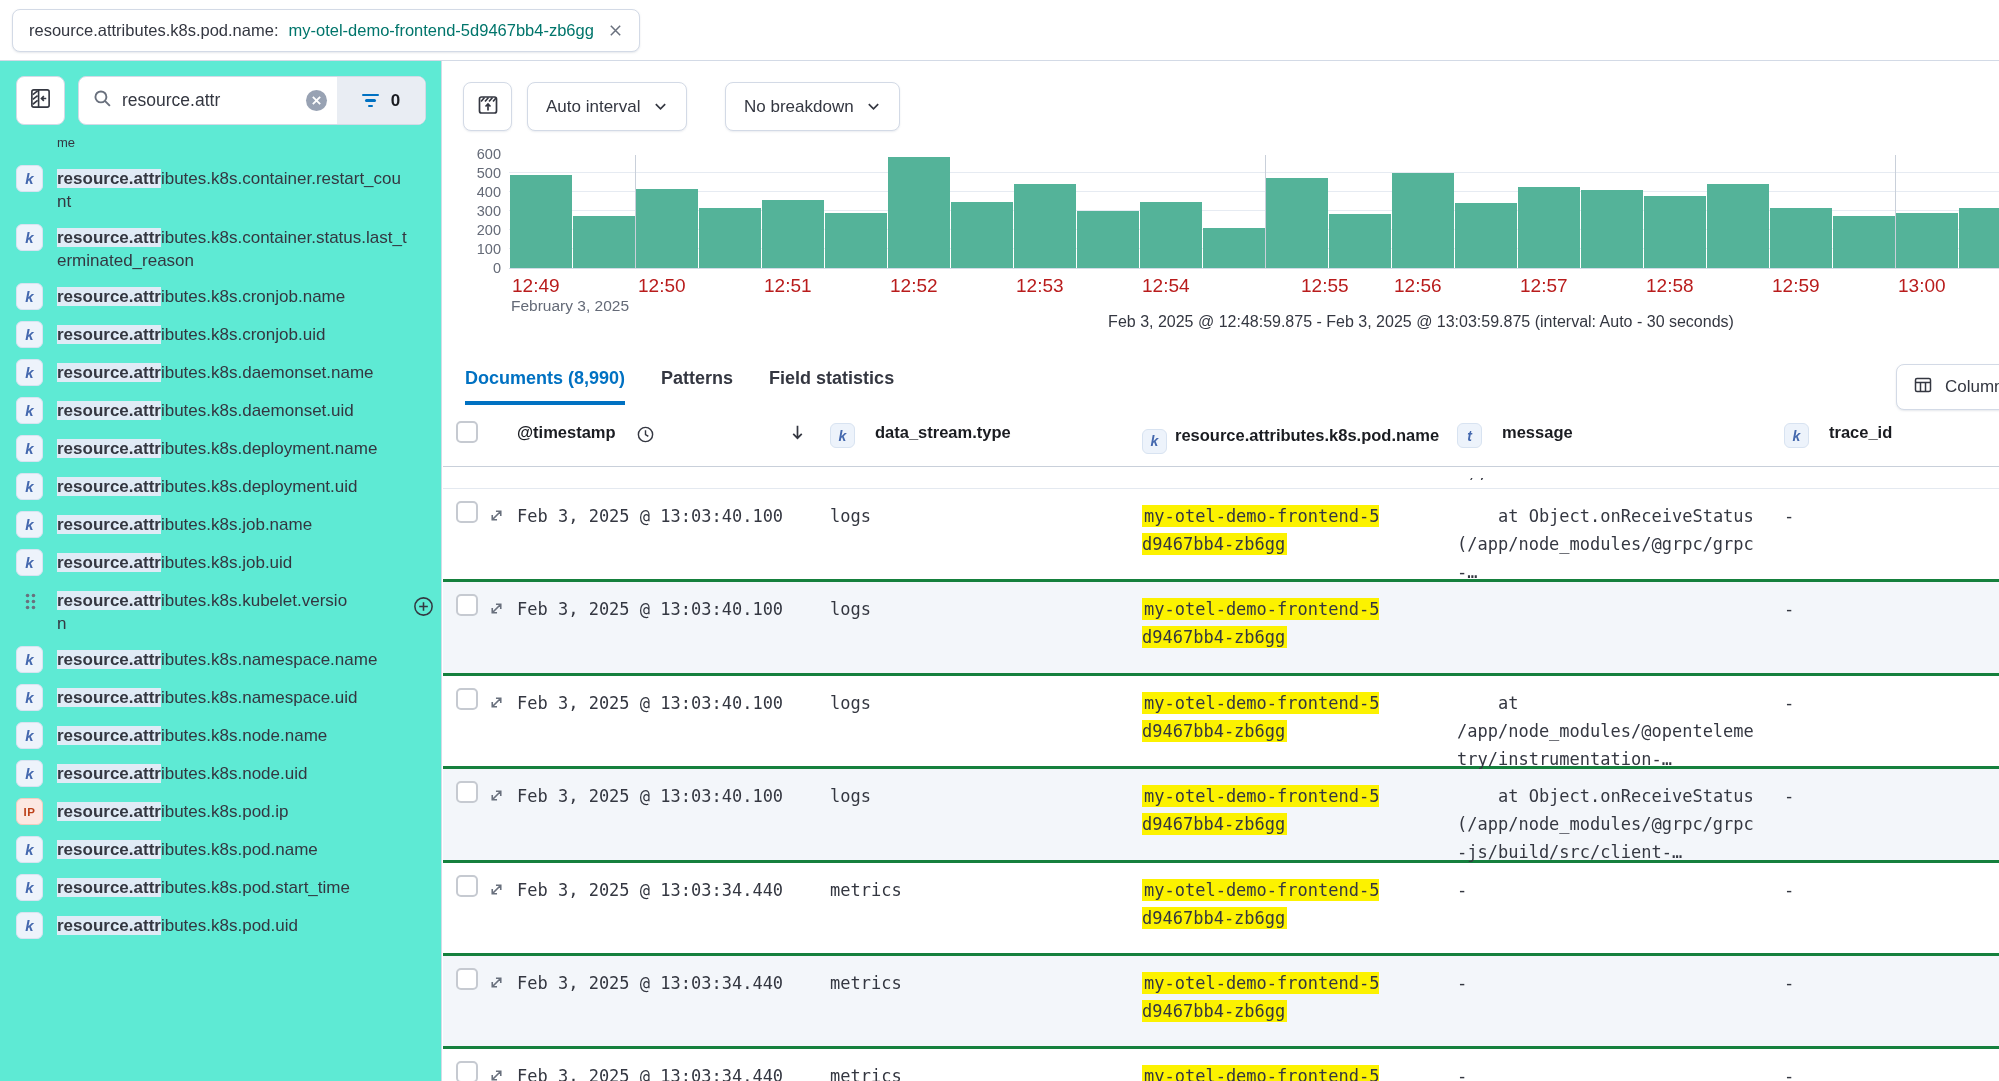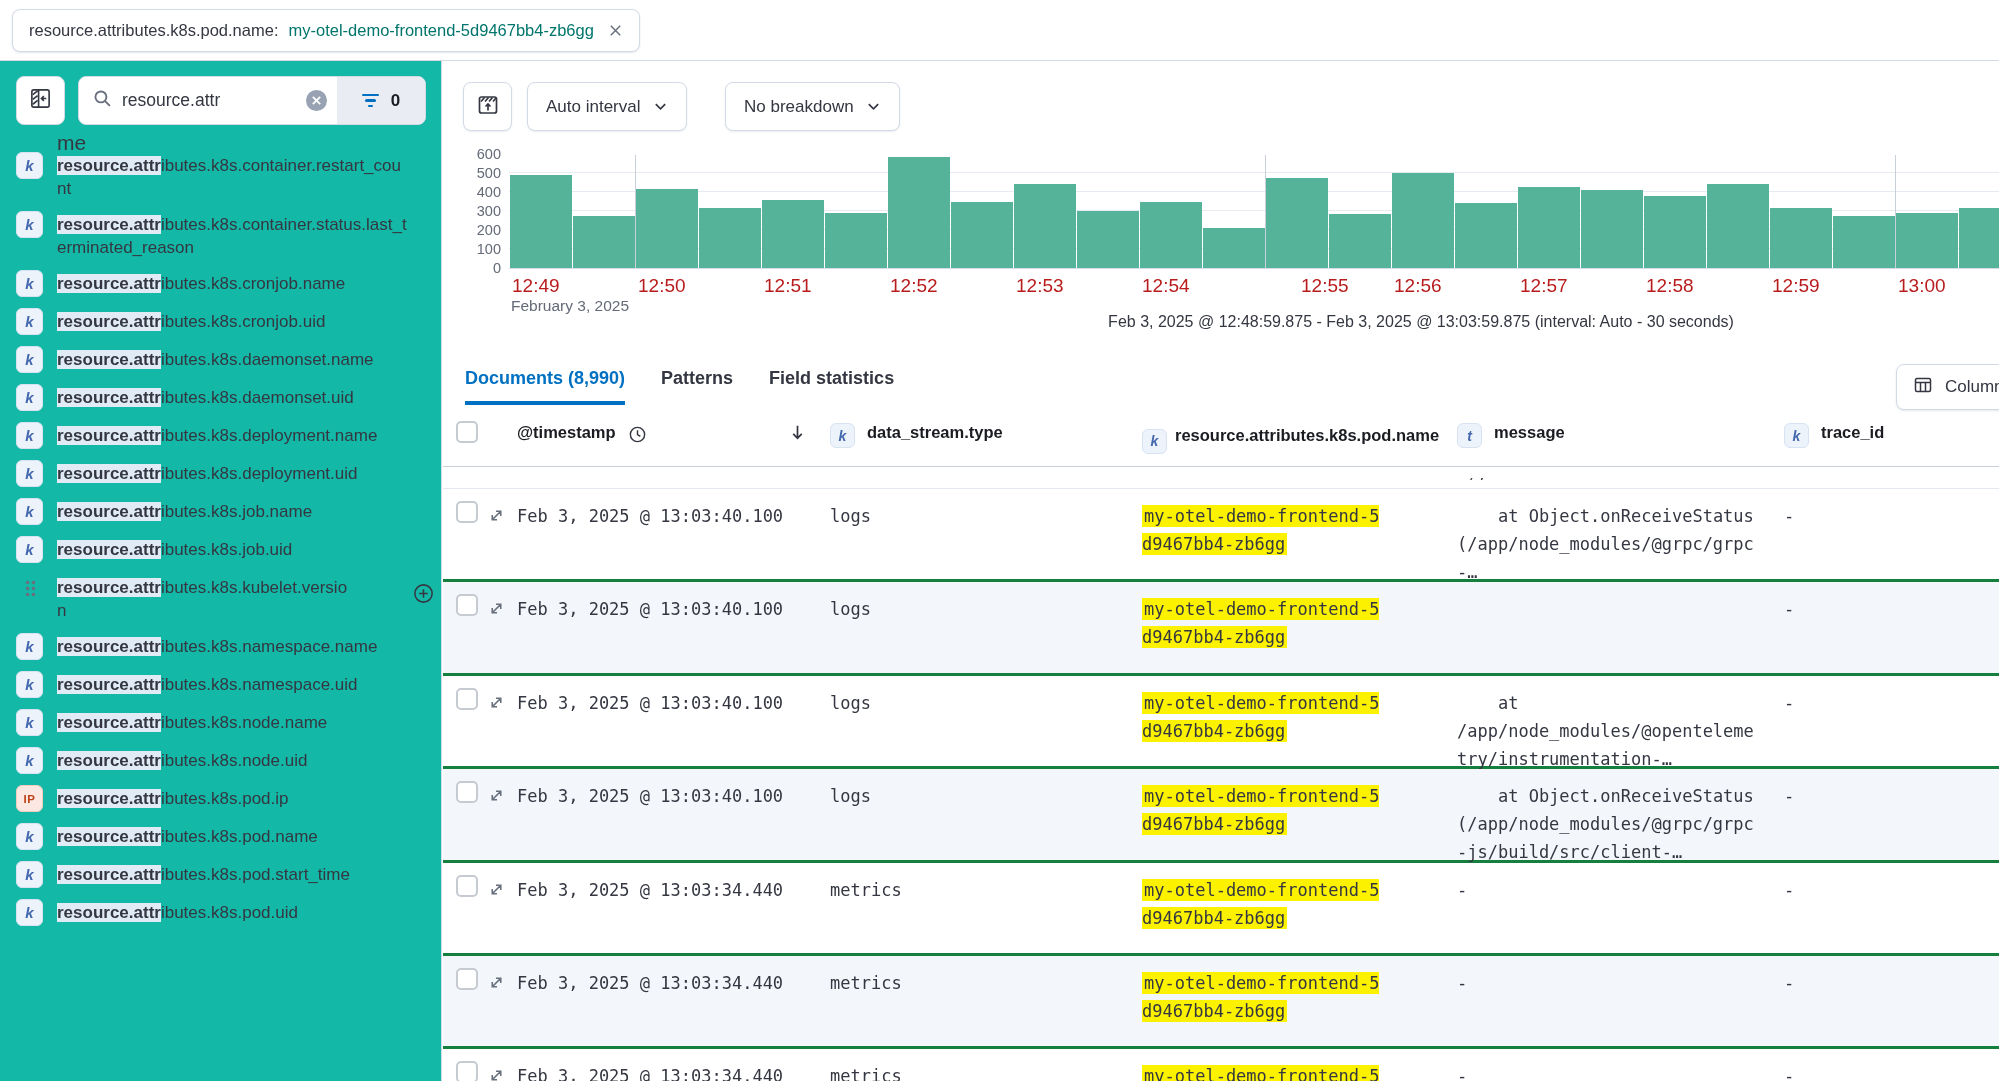--- a/index.html
+++ b/index.html
@@ -10,39 +10,39 @@
   .topbar { position:absolute; left:0; top:0; width:1999px; height:61px; background:#fff;
     border-bottom:1px solid #D3DAE6; }
   .filter-pill { position:absolute; left:12px; top:9px; height:43px; display:flex; align-items:center;
     gap:10px; padding:0 16px; border:1px solid #D3DAE6; border-radius:8px; background:#fff;
     box-shadow:0 1px 2px rgba(152,162,179,.25); font-size:16.5px; cursor:pointer; }
   .pill-field { color:#343741; }
   .pill-value { color:#00756B; }
   .pill-x { display:flex; align-items:center; margin-left:4px; }
 
   
-  .sidebar { position:absolute; left:0; top:61px; width:442px; bottom:0; background:#14b8a6;
+  .sidebar { position:absolute; left:0; top:61px; width:442px; bottom:0; background:#5eead4;
     border-right:1px solid #D3DAE6; overflow:hidden; }
   .collapse-btn { position:absolute; left:16px; top:15px; width:49px; height:49px; background:#fff;
     border:1px solid #D3DAE6; border-radius:8px; display:flex; align-items:center; justify-content:center; }
   .search-box { position:absolute; left:78px; top:15px; width:348px; height:49px; background:#fff;
     border:1px solid #D3DAE6; border-radius:8px; display:flex; align-items:center; overflow:hidden; }
   .search-main { flex:1; display:flex; align-items:center; height:100%; padding:0 10px 0 14px; gap:10px; }
   .search-value { flex:1; font-size:17.5px; color:#343741; white-space:nowrap; }
   .clear-btn { width:21px; height:21px; border-radius:50%; background:#98A2B3; display:flex;
     align-items:center; justify-content:center; flex:none; }
   .filter-seg { width:88px; height:100%; background:#E9EDF3; display:flex; align-items:center;
     justify-content:center; gap:12px; flex:none; }
   .funnel { display:flex; flex-direction:column; align-items:center; gap:3px; }
   .funnel i { display:block; height:2.5px; border-radius:2px; background:#0071C2; }
   .funnel i:nth-child(1){ width:17px; } .funnel i:nth-child(2){ width:11px; } .funnel i:nth-child(3){ width:5px; }
   .filter-count { font-size:17px; font-weight:700; color:#1A1C21; }
 
   .field-list { position:absolute; left:16px; top:70px; right:6px; }
-  .frag { margin-left:41px; font-size:21px; line-height:23px; color:#343741; }
+  .frag { margin-left:41px; font-size:13px; line-height:23px; margin-bottom:13px; color:#343741; }
   .field-item { display:flex; align-items:flex-start; margin-bottom:13px; cursor:pointer; }
   .token { width:27px; height:27px; flex:none; border-radius:6px; background:#EDF3FB;
     border:1px solid #D8E3F1; color:#4468AE; display:flex; align-items:center; justify-content:center;
     font-style:italic; font-weight:700; font-size:15px; margin-right:14px; margin-top:-2px; }
   .token.ip { background:#FCE8E2; border-color:#F2CCBF; color:#BC4018; font-style:normal; font-size:11.5px; letter-spacing:.5px; }
   .f-label { font-size:17px; line-height:23px; color:#343741; word-break:break-all; width:352px; }
   .f-label b { font-weight:700; background:#E0EBF6; }
   .field-item.hovered .f-label { width:298px; margin-left:16px; }
   .grip { width:18px; flex:none; margin:3px 0 0 7px; }
   .plus-btn { flex:none; margin-left:auto; margin-top:6px; }
@@ -72,21 +72,21 @@
   .tabs { position:absolute; left:22px; top:307px; display:flex; gap:36px; }
   .tab { font-size:18px; font-weight:700; color:#343741; padding-bottom:12px; border-bottom:4px solid transparent; cursor:pointer; }
   .tab.active { color:#0071C2; border-bottom-color:#0071C2; }
   .columns-btn { position:absolute; left:1453px; top:303px; width:170px; height:46px; background:#fff;
     border:1px solid #D3DAE6; border-radius:8px; display:flex; align-items:center; gap:12px; padding:0 16px;
     font-size:17px; color:#343741; font-weight:500; box-shadow:0 1px 2px rgba(152,162,179,.25); }
 
   
   .thead { position:absolute; left:0; top:350px; right:0; height:56px; border-bottom:1px solid #C9D0DA;
     font-weight:700; font-size:16.5px; color:#1A1C21; }
-  .hcell { position:absolute; top:12px; display:flex; align-items:flex-start; gap:12px; }
+  .hcell { position:absolute; top:12px; display:flex; align-items:flex-start; gap:20px; }
   .hcell .token, .hcell .token.ip { width:25px; height:25px; font-size:14px; margin:0; }
   .h-pod { width:300px; display:block; word-break:break-all; line-height:24px; }
   .h-pod .token { display:inline-flex; vertical-align:-5px; margin-right:8px; }
   .checkbox { width:22px; height:22px; border:2px solid #C6CAD1; border-radius:5px; background:#fff; }
 
   .tbody { position:absolute; left:0; top:417px; right:0; }
   .row-frag { height:11px; border-bottom:1px solid #E4E9F0; position:relative; overflow:hidden; }
   .row-frag span { position:absolute; left:1014px; top:-16px; font-family:"DejaVu Sans Mono", monospace; font-size:17px; color:#343741; }
   .drow { position:relative; height:93.4px; border-bottom:3px solid #15803d; background:#fff; }
   .drow.stripe { background:#F3F6FA; }

